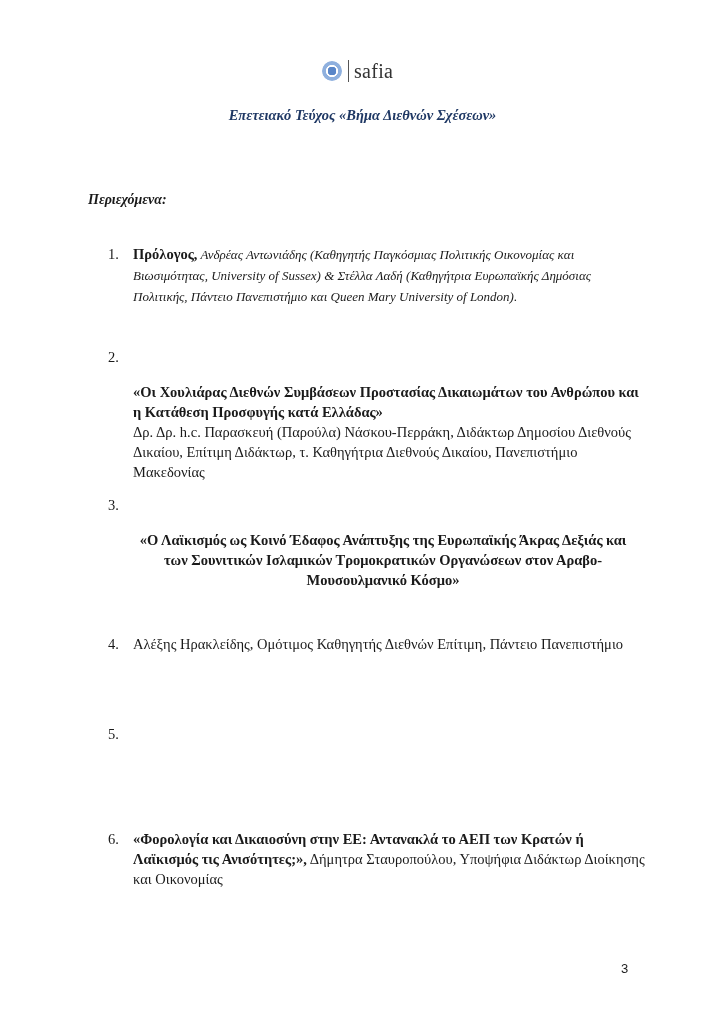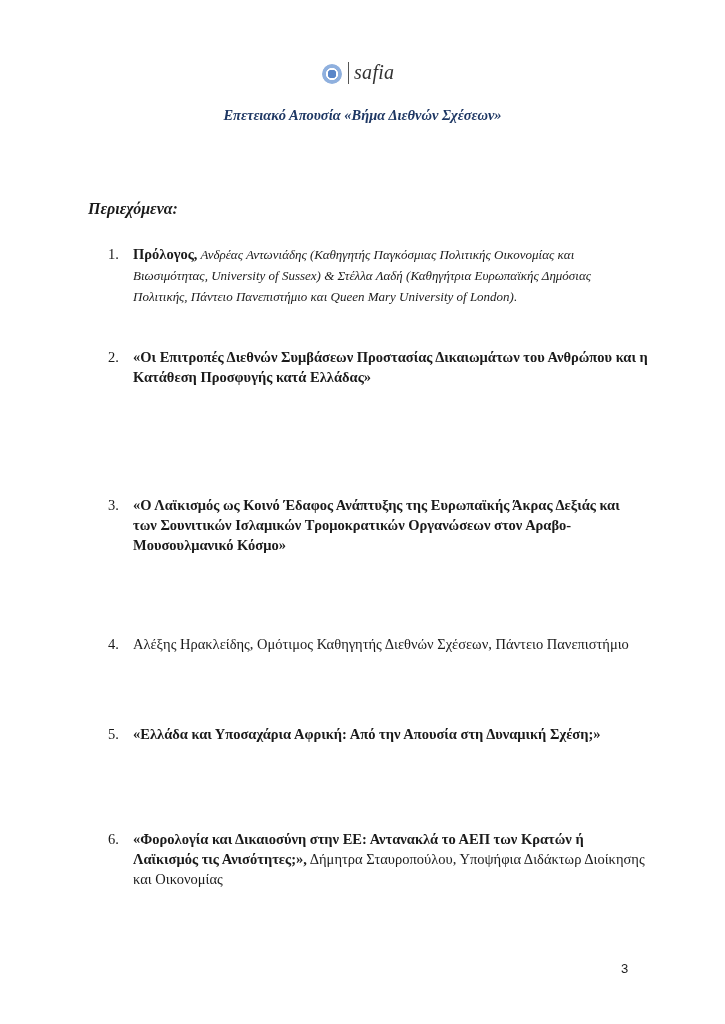--- a/index.html
+++ b/index.html
@@ -1,79 +1,79 @@
 <!DOCTYPE html>
 <html><head>
 <meta charset="utf-8">
 <style>
   html, body { margin: 0; padding: 0; background: #ffffff; }
   body { width: 725px; height: 1024px; position: relative; overflow: hidden;
          font-family: "Liberation Serif", "DejaVu Serif", serif; color: #1a1a1a; }
-  .logo { position: absolute; top: 58px; left: 322px; display: flex; align-items: flex-end; height: 26px; font-style: italic; }
+  .logo { position: absolute; top: 58px; left: 322px; display: flex; align-items: center; height: 26px; }
   .logo-emblem { width: 20px; height: 20px; border-radius: 50%; background: radial-gradient(circle, #5a86c8 0 30%, #ffffff 32% 42%, #8fb0de 44% 70%, #d8e2ef 72%); display: inline-block; }
   .logo-bar { width: 1px; height: 22px; background: #555; margin: 0 5px 0 6px; }
   .logo-text { font-size: 20px; color: #333; font-family: "Liberation Serif", serif; letter-spacing: 0.3px; }
   .issue-title { position: absolute; top: 107px; left: 0; width: 725px; text-align: center;
                  font-style: italic; font-weight: bold; font-size: 14.5px; color: #1f3864; }
-  .contents-heading { position: absolute; top: 200px; left: 88px; font-style: italic; font-weight: bold; font-size: 16px; }
+  .contents-heading { position: absolute; top: 192px; left: 88px; font-style: italic; font-weight: bold; font-size: 14px; }
   .toc { position: absolute; left: 0; top: 0; width: 725px; }
   .toc-item { position: absolute; left: 108px; width: 540px; font-size: 14.5px; line-height: 20px; }
   .toc-num { position: absolute; left: 0; top: 0; width: 24px; }
   .toc-body { margin-left: 25px; }
-  .t-bold { font-weight: bold; }
+  .t-bold { font-weight: bold; margin-top: 35px; }
   .t-italic { font-style: italic; font-size: 13px; }
   .page-number { position: absolute; top: 961px; left: 621px; font-family: "Liberation Sans", sans-serif; font-size: 13px; color: #222; }
 </style>
 </head>
 <body>
 
 <div class="logo">
   <span class="logo-emblem"></span>
   <span class="logo-bar"></span>
   <span class="logo-text">safia</span>
 </div>
 
-<div class="issue-title">Επετειακό Απουσία «Βήμα Διεθνών Σχέσεων»</div>
+<div class="issue-title">Επετειακό Τεύχος «Βήμα Διεθνών Σχέσεων»</div>
 
 <div class="contents-heading">Περιεχόμενα:</div>
 
 <div class="toc">
 
   <div class="toc-item" style="top:244px;">
     <span class="toc-num">1.</span>
     <div class="toc-body">
       <span class="t-bold">Πρόλογος,</span><span class="t-italic"> Ανδρέας Αντωνιάδης (Καθηγητής Παγκόσμιας Πολιτικής Οικονομίας και Βιωσιμότητας, University of Sussex) &amp; Στέλλα Λαδή (Καθηγήτρια Ευρωπαϊκής Δημόσιας Πολιτικής, Πάντειο Πανεπιστήμιο και Queen Mary University of London).</span>
     </div>
   </div>
 
   <div class="toc-item" style="top:347px;">
     <span class="toc-num">2.</span>
     <div class="toc-body">
-      <div class="t-bold">«Οι Επιτροπές Διεθνών Συμβάσεων Προστασίας Δικαιωμάτων του Ανθρώπου και η Κατάθεση Προσφυγής κατά Ελλάδας»</div>
+      <div class="t-bold">«Οι Χουλιάρας Διεθνών Συμβάσεων Προστασίας Δικαιωμάτων του Ανθρώπου και η Κατάθεση Προσφυγής κατά Ελλάδας»</div>
+      <div>Δρ. Δρ. h.c. Παρασκευή (Παρούλα) Νάσκου-Περράκη, Διδάκτωρ Δημοσίου Διεθνούς Δικαίου, Επίτιμη Διδάκτωρ, τ. Καθηγήτρια Διεθνούς Δικαίου, Πανεπιστήμιο Μακεδονίας</div>
     </div>
   </div>
 
   <div class="toc-item" style="top:495px;">
     <span class="toc-num">3.</span>
     <div class="toc-body">
-      <div class="t-bold" style="width:500px;">«Ο Λαϊκισμός ως Κοινό Έδαφος Ανάπτυξης της Ευρωπαϊκής Άκρας Δεξιάς και των Σουνιτικών Ισλαμικών Τρομοκρατικών Οργανώσεων στον Αραβο-Μουσουλμανικό Κόσμο»</div>
+      <div class="t-bold" style="width:500px;text-align:center;">«Ο Λαϊκισμός ως Κοινό Έδαφος Ανάπτυξης της Ευρωπαϊκής Άκρας Δεξιάς και των Σουνιτικών Ισλαμικών Τρομοκρατικών Οργανώσεων στον Αραβο-Μουσουλμανικό Κόσμο»</div>
     </div>
   </div>
 
   <div class="toc-item" style="top:634px;">
     <span class="toc-num">4.</span>
     <div class="toc-body">
-      <div>Αλέξης Ηρακλείδης, Ομότιμος Καθηγητής Διεθνών Σχέσεων, Πάντειο Πανεπιστήμιο</div>
+      <div>Αλέξης Ηρακλείδης, Ομότιμος Καθηγητής Διεθνών Επίτιμη, Πάντειο Πανεπιστήμιο</div>
     </div>
   </div>
 
   <div class="toc-item" style="top:724px;">
     <span class="toc-num">5.</span>
     <div class="toc-body">
-      <div class="t-bold">«Ελλάδα και Υποσαχάρια Αφρική: Από την Απουσία στη Δυναμική Σχέση;»</div>
     </div>
   </div>
 
   <div class="toc-item" style="top:829px;">
     <span class="toc-num">6.</span>
     <div class="toc-body">
       <span class="t-bold">«Φορολογία και Δικαιοσύνη στην ΕΕ: Αντανακλά το ΑΕΠ των Κρατών ή Λαϊκισμός τις Ανισότητες;»,</span><span> Δήμητρα Σταυροπούλου, Υποψήφια Διδάκτωρ Διοίκησης και Οικονομίας</span>
     </div>
   </div>
 </div>

